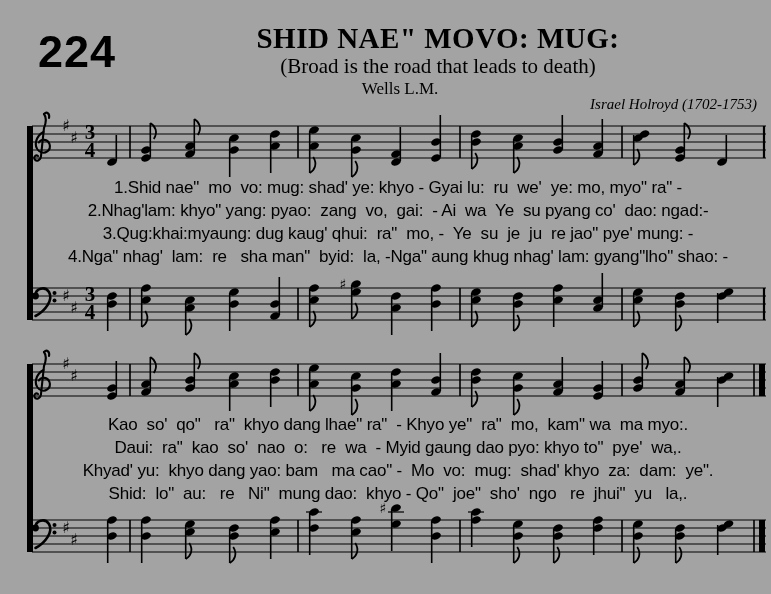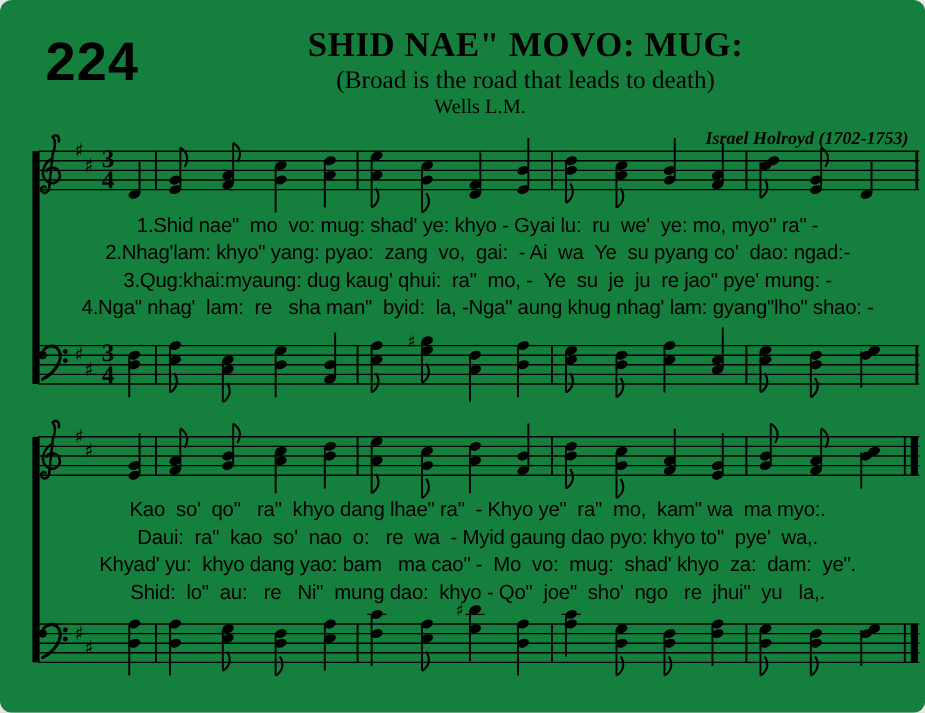--- a/index.html
+++ b/index.html
@@ -1,39 +1,39 @@
 <!DOCTYPE html>
 <html><head>
 <meta charset="utf-8">
 <style>
   html,body{margin:0;padding:0;background:#e8e8e8;}
   #page{
-    position:relative;width:771px;height:594px;background:#15803d;color:#000;
-    overflow:hidden;font-family:"Liberation Serif",serif;border-radius:10px;
+    position:relative;width:771px;height:594px;background:#a3a3a3;color:#000;
+    overflow:hidden;font-family:"Liberation Serif",serif;
   }
   .abs{position:absolute;}
   #hymn-number{
     left:38px;top:26px;font-family:"Liberation Sans",sans-serif;
     font-weight:800;font-size:45px;letter-spacing:1px;
   }
   #hymn-title{
     left:105px;top:22px;width:666px;text-align:center;
     font-weight:bold;font-size:29px;letter-spacing:.5px;
   }
   #hymn-subtitle{
     left:105px;top:54px;width:666px;text-align:center;font-size:21px;
   }
   #tune-name{
     left:67px;top:79px;width:666px;text-align:center;font-size:17px;
   }
   #scripture-ref{
     left:67px;top:95px;width:666px;text-align:center;font-size:19px;
   }
   #composer{
-    right:14px;top:96px;font-weight:bold;font-style:italic;font-size:15px;margin-top:12px;
+    right:14px;top:96px;font-weight:normal;font-style:italic;font-size:15px;
   }
   .lyrics{
     left:28px;width:740px;text-align:center;
     font-family:"Liberation Sans",sans-serif;font-size:17px;line-height:23px;
     white-space:pre;letter-spacing:-0.2px;
   }
   .system-brace{width:6px;background:#000;left:27px;}
   svg{display:block;}
 </style>
 </head>

